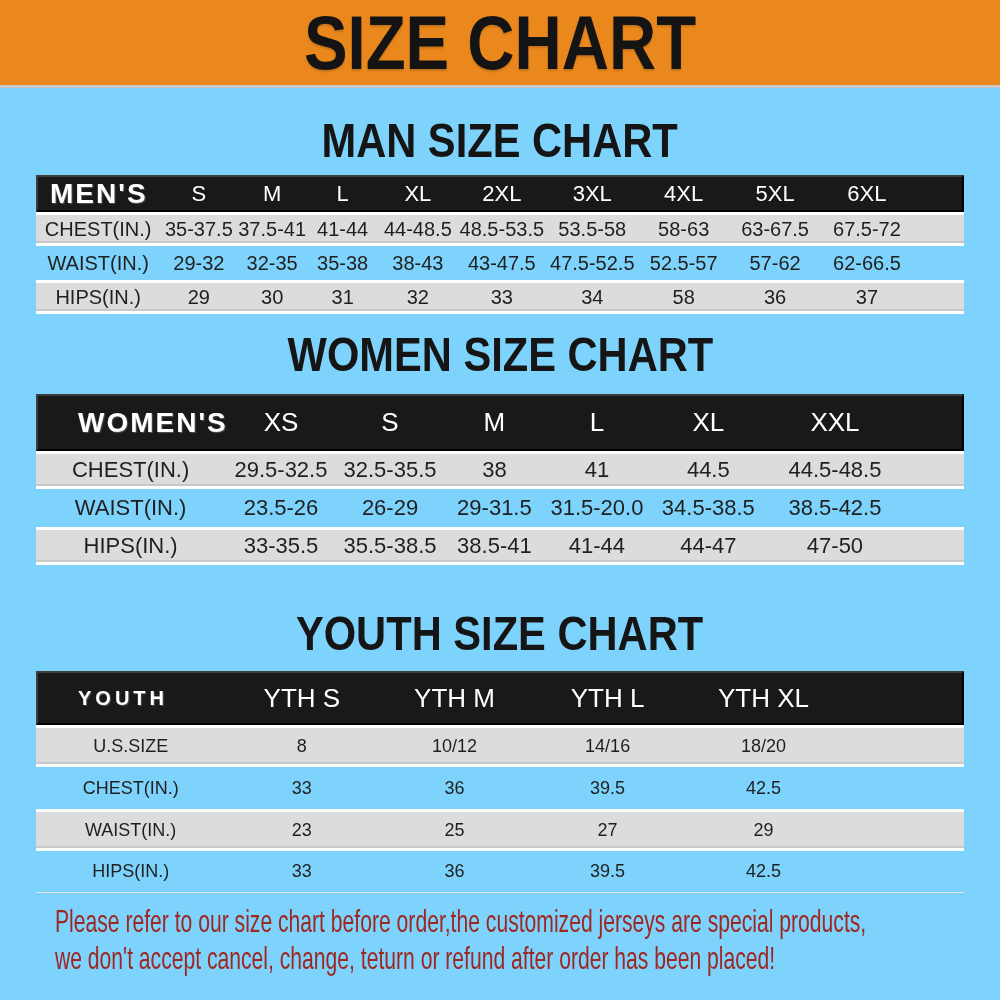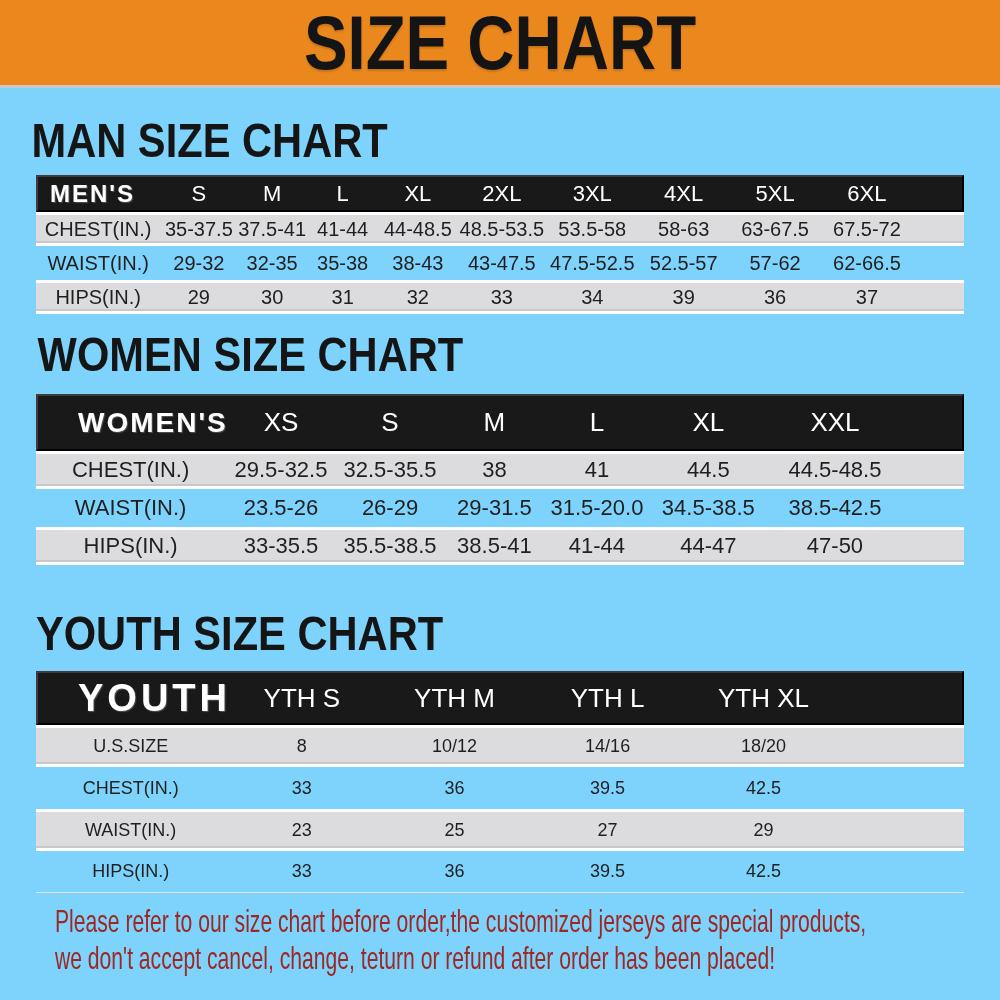--- a/index.html
+++ b/index.html
@@ -22,21 +22,21 @@
     display: inline-block;
     font-size: 76px; font-weight: 700; color: #141414;
     transform: scaleX(0.86);
     white-space: nowrap;
     letter-spacing: 0px;
     line-height: 1;
     text-shadow: 0 2px 2px rgba(0,0,0,0.15);
   }
 
   
-  .sec-title { color: #151515; line-height: 52px; font-size: 49px; }
+  .sec-title { text-align: center; color: #151515; line-height: 52px; font-size: 49px; }
   .cond { display: inline-block; transform: scaleX(0.85); white-space: nowrap; font-weight: 700; }
   .sec-man   .sec-title { margin: 26px 0 9px; }
   .sec-women .sec-title { margin: 14px 0 14px; }
   .sec-youth .sec-title { margin: 42px 0 12px; }
 
   
   .size-table {
     border-collapse: separate; border-spacing: 0;
     table-layout: fixed;
     width: 928px; margin-left: 36px;
@@ -55,29 +55,29 @@
   }
   .size-table td { text-align: center; color: #1f1f1f; }
   .size-table tr.stripe td {
     background: var(--stripe-gray, #DCDCDE);
     border-top: 3px solid #fff;
     border-bottom: 3px solid #fff;
     box-shadow: inset 0 -2px 0 rgba(0,0,0,0.09);
   }
 
   .t-man   thead tr { height: 37px; }  .t-man   tbody tr { height: 34px; }
-  .t-man   thead th { font-size: 22px; } .t-man thead th.group { font-size: 24px; padding-left: 12px; }
+  .t-man   thead th { font-size: 22px; } .t-man thead th.group { font-size: 28px; padding-left: 12px; }
   .t-man   td { font-size: 20px; }
 
   .t-women thead tr { height: 57px; }  .t-women tbody tr { height: 38px; }
   .t-women thead th { font-size: 26px; } .t-women thead th.group { font-size: 28px; }
   .t-women td { font-size: 22px; }
 
   .t-youth thead tr { height: 54px; }  .t-youth tbody tr { height: 42px; }
-  .t-youth thead th { font-size: 26px; } .t-youth thead th.group { font-size: 38px; letter-spacing: 4px; }
+  .t-youth thead th { font-size: 26px; } .t-youth thead th.group { font-size: 20px; letter-spacing: 4px; }
   .t-youth td { font-size: 18px; }
   .t-youth tbody tr:last-child td { border-bottom: 1px solid #e2e2e2; }
 
   
   .notice { margin: 10px 0 0 55px; }
   .notice-line {
     display: block;
     font-size: 32px; line-height: 37px; font-weight: 400;
     color: var(--footer-red, #9E2722);
     transform: scaleX(0.66); transform-origin: left center;
@@ -152,21 +152,21 @@
             <td></td>
           </tr>
           <tr class="stripe">
             <td class="row-label">HIPS(IN.)</td>
             <td>29</td>
             <td>30</td>
             <td>31</td>
             <td>32</td>
             <td>33</td>
             <td>34</td>
-            <td>39</td>
+            <td>58</td>
             <td>36</td>
             <td>37</td>
             <td></td>
           </tr>
         </tbody>
       </table>
   </section>
 
   <section class="sec-women">
     <h2 class="sec-title"><span class="cond">WOMEN SIZE CHART</span></h2>

